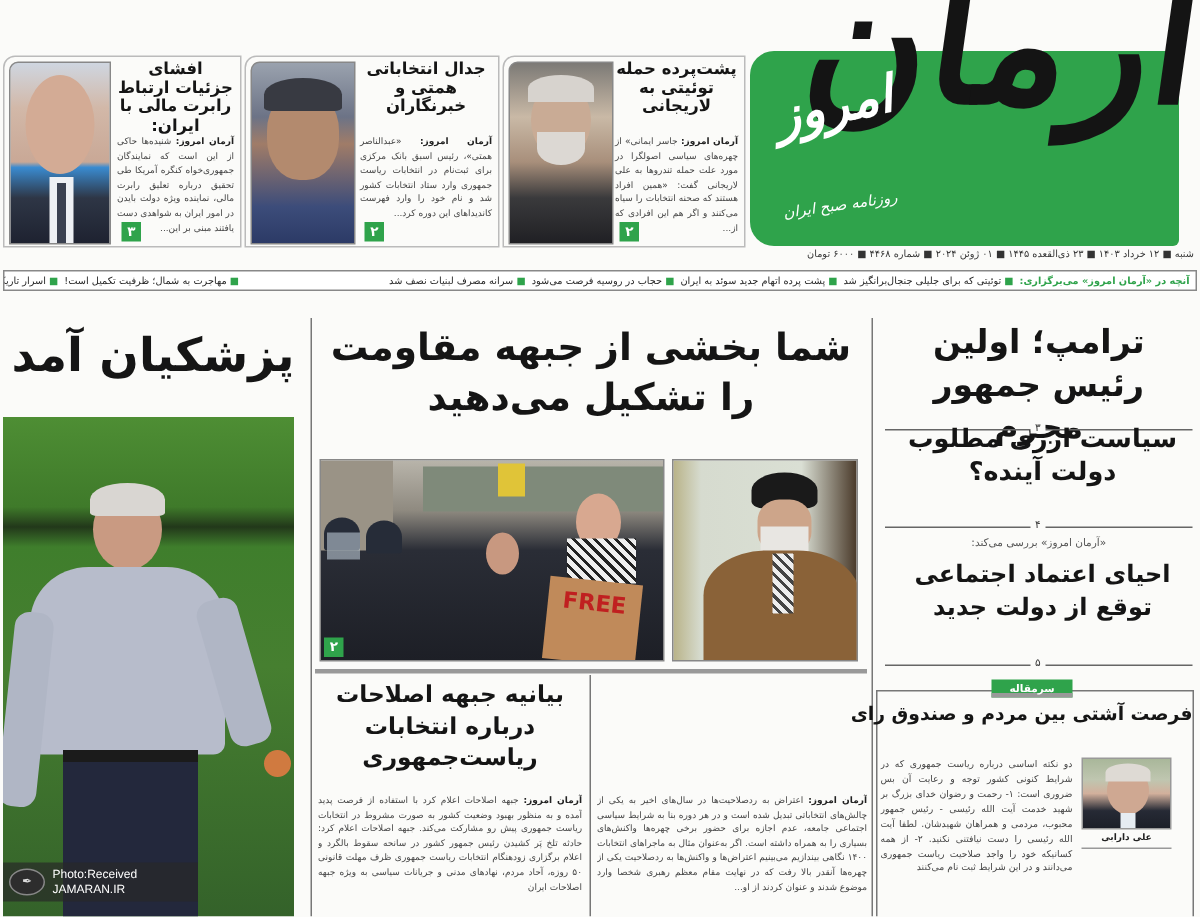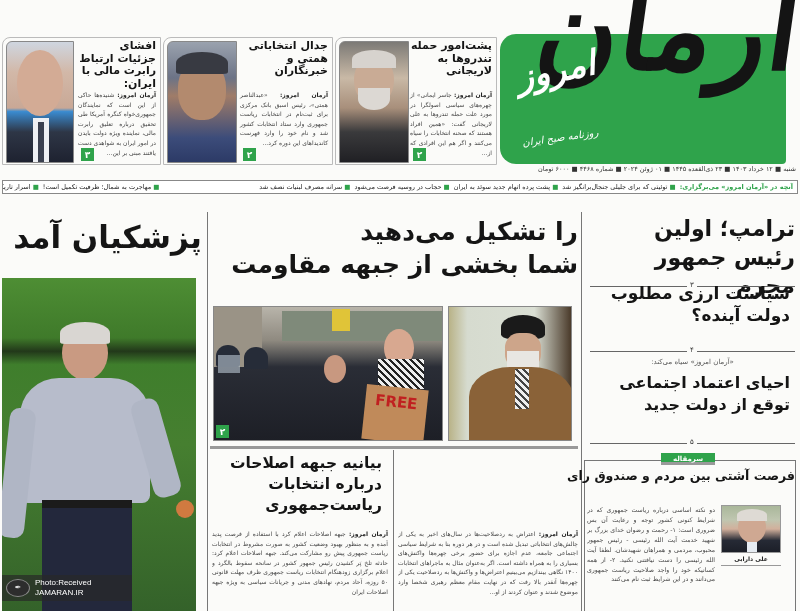--- a/index.html
+++ b/index.html
@@ -1,20 +1,20 @@
 <!DOCTYPE html>
 <html><head>
 <meta charset="utf-8">
 <style>
   * { box-sizing: border-box; margin: 0; padding: 0; }
   html, body { width: 800px; height: 611px; overflow: hidden; background: #fbfbf9; }
   body { font-family: "DejaVu Sans", sans-serif; color: #111; position: relative; direction: rtl; }
   .abs { position: absolute; }
   .serif { font-family: "DejaVu Serif", serif; }
-  .hl { font-weight: bold; color: #151515; line-height: 1.15; }
+  .hl { font-weight: bold; text-align: center; color: #151515; line-height: 1.15; }
   .body-text { font-size: 6px; line-height: 1.6; color: #444; text-align: justify; }
   .body-text b { color: #222; }
   .num-badge { background: #2fa34b; color: #fff; font-size: 9px; font-weight: bold; width: 13px; height: 13px; display: flex; align-items: center; justify-content: center; position: absolute; }
   .photo { position: absolute; overflow: hidden; border: 1px solid #888; }
   .rule { position: absolute; border-top: 1px solid #666; }
   .vrule { position: absolute; border-left: 1px solid #777; }
   .sep-num { position: absolute; font-size: 7px; color: #333; background: #fbfbf9; padding: 0 3px; }
 </style>
 </head>
 <body>
@@ -26,21 +26,21 @@
   <div class="abs" style="left:26px; top:132px; font-size:10px; color:#fff; font-style:italic; transform:rotate(-8deg);">روزنامه صبح ایران</div>
 </div>
 <div class="abs" style="right:4px; top:165px; width:400px; font-size:6.5px; color:#333; text-align:right; white-space:nowrap;">شنبه ■ ۱۲ خرداد ۱۴۰۳ ■ ۲۳ ذی‌القعده ۱۴۴۵ ■ ۰۱ ژوئن ۲۰۲۴ ■ شماره ۴۴۶۸ ■ ۶۰۰۰ تومان</div>
 
 <div class="abs" style="left:335px; top:37px; width:162px; height:128px; border:1px solid #bbb; border-radius:8px 0 0 0; background:#fbfbf9;">
   <div class="photo" style="left:3px; top:3px; width:70px; height:122px; background:linear-gradient(180deg,#7c7a76 0%,#c9b9a6 30%,#a88f7b 55%,#3a3a3c 75%,#202024 100%); border-radius:6px 0 0 0;">
     <div style="position:absolute; left:14px; top:12px; width:40px; height:52px; border-radius:50%; background:#c9ab95;"></div>
     <div style="position:absolute; left:12px; top:8px; width:44px; height:18px; border-radius:50% 50% 0 0; background:#d7d3ce;"></div>
     <div style="position:absolute; left:18px; top:46px; width:32px; height:22px; border-radius:0 0 50% 50%; background:#dcd8d3;"></div>
   </div>
-  <div class="abs hl" style="right:4px; top:2px; width:82px; font-size:11px;">پشت‌امور حمله تندروها به لاریجانی</div>
+  <div class="abs hl" style="right:4px; top:2px; width:82px; font-size:11px;">پشت‌پرده حمله توئیتی به لاریجانی</div>
   <div class="abs body-text" style="right:4px; top:52px; width:82px;"><b>آرمان امروز:</b> <span>جاسر ایمانی» از چهره‌های سیاسی اصولگرا در مورد علت حمله تندروها به علی لاریجانی گفت: «همین افراد هستند که صحنه انتخابات را سیاه می‌کنند و اگر هم این افرادی که از...</span></div>
   <div class="num-badge" style="right:70px; bottom:3px;">۲</div>
 </div>
 
 <div class="abs" style="left:163px; top:37px; width:170px; height:128px; border:1px solid #bbb; border-radius:8px 0 0 0; background:#fbfbf9;">
   <div class="photo" style="left:3px; top:3px; width:70px; height:122px; background:linear-gradient(180deg,#9aa2ae 0%,#6c7386 30%,#a07c68 45%,#3c4c7a 80%,#2c3a66 100%); border-radius:6px 0 0 0;">
     <div style="position:absolute; left:10px; top:18px; width:48px; height:60px; border-radius:45%; background:#b38a6e;"></div>
     <div style="position:absolute; left:8px; top:10px; width:52px; height:22px; border-radius:50% 50% 10% 10%; background:#383a42;"></div>
   </div>
   <div class="abs hl" style="right:4px; top:2px; width:88px; font-size:11px;">جدال انتخاباتی همتی و خبرنگاران</div>
@@ -73,41 +73,41 @@
 <div class="vrule" style="left:581px; top:212px; height:399px;"></div>
 
 <div class="abs hl" style="left:590px; top:215px; width:205px; font-size:22px; line-height:1.3;">ترامپ؛ اولین رئیس جمهور مجرم</div>
 <div class="rule" style="left:590px; top:286px; width:205px;"></div>
 <div class="sep-num" style="left:687px; top:281px;">۳</div>
 
 <div class="abs hl" style="left:600px; top:282px; width:190px; font-size:17px; line-height:1.3;">سیاست ارزی مطلوب دولت آینده؟</div>
 <div class="rule" style="left:590px; top:351px; width:205px;"></div>
 <div class="sep-num" style="left:687px; top:346px;">۴</div>
 
-<div class="abs" style="left:590px; top:358px; width:205px; text-align:center; font-size:7px; color:#555;">«آرمان امروز» سیاه می‌کند:</div>
+<div class="abs" style="left:590px; top:358px; width:205px; text-align:center; font-size:7px; color:#555;">«آرمان امروز» بررسی می‌کند:</div>
 <div class="abs hl" style="left:600px; top:372px; width:190px; font-size:16px; line-height:1.4;">احیای اعتماد اجتماعی توقع از دولت جدید</div>
 <div class="rule" style="left:590px; top:443px; width:205px;"></div>
 <div class="sep-num" style="left:687px; top:438px;">۵</div>
 
 <div class="abs" style="left:584px; top:460px; width:212px; height:151px; border-top:1px solid #777; border-left:1px solid #777; border-right:1px solid #777;">
   <div class="abs" style="left:76px; top:-8px; width:54px; height:12px; background:#2fa34b; color:#fff; font-size:7px; font-weight:bold; text-align:center; line-height:12px; border-bottom:3px solid #999;">سرمقاله</div>
   <div class="abs hl" style="left:2px; top:8px; width:208px; font-size:12.5px; white-space:nowrap;">فرصت آشتی بین مردم و صندوق رای</div>
   <div class="abs" style="left:136px; top:44px; width:60px; height:48px; border:1px solid #999; background:linear-gradient(180deg,#a9b79a 0%,#bfc6b0 30%,#d2b09c 50%,#262a35 75%,#1c1f28 100%); overflow:hidden;">
     <div style="position:absolute; left:16px; top:5px; width:28px; height:32px; border-radius:50%; background:#cfa892;"></div>
     <div style="position:absolute; left:15px; top:3px; width:30px; height:12px; border-radius:50% 50% 0 0; background:#dedad4;"></div>
     <div style="position:absolute; left:25px; top:36px; width:10px; height:12px; background:#e6ecf2;"></div>
   </div>
   <div class="abs" style="left:136px; top:94px; width:60px; text-align:center; font-size:6px; font-weight:bold; color:#222;">علی دارابی</div>
   <div class="rule" style="left:136px; top:104px; width:60px; border-color:#999;"></div>
   <div class="abs body-text" style="right:80px; top:44px; width:128px; height:104px; overflow:hidden; font-size:6.2px;">دو نکته اساسی درباره ریاست جمهوری که در شرایط کنونی کشور توجه و رعایت آن بس ضروری است: ۱- رحمت و رضوان خدای بزرگ بر شهید خدمت آیت الله رئیسی - رئیس جمهور محبوب، مردمی و همراهان شهیدشان. لطفا آیت الله رئیسی را دست نیافتنی نکنید. ۲- از همه کسانیکه خود را واجد صلاحیت ریاست جمهوری می‌دانند و در این شرایط ثبت نام می‌کنند</div>
 </div>
 
 <div class="abs hl" style="left:210px; top:216px; width:368px;">
+  <div style="font-size:25px; line-height:1.3;">شما بخشی از جبهه مقاومت</div>
   <div style="font-size:25px; line-height:1.3;">را تشکیل می‌دهید</div>
-  <div style="font-size:25px; line-height:1.3;">شما بخشی از جبهه مقاومت</div>
 </div>
 
 <div class="photo" style="left:213px; top:306px; width:230px; height:135px; background:linear-gradient(180deg,#b8b4aa 0%,#8f8a80 25%,#2a2d36 45%,#1d1f26 100%);">
   <div style="position:absolute; left:0; top:0; width:48px; height:60px; background:#9a9386;"></div>
   <div style="position:absolute; left:68px; top:4px; width:160px; height:30px; background:#7f8a7a;"></div>
   <div style="position:absolute; left:118px; top:2px; width:18px; height:22px; background:#e0c438;"></div>
   <div style="position:absolute; left:2px; top:38px; width:24px; height:22px; border-radius:50% 50% 10% 10%; background:#262c38;"></div>
   <div style="position:absolute; left:30px; top:40px; width:24px; height:22px; border-radius:50% 50% 10% 10%; background:#262c38;"></div>
   <div style="position:absolute; left:4px; top:48px; width:22px; height:18px; background:rgba(200,215,225,0.55);"></div>
   <div style="position:absolute; left:170px; top:22px; width:30px; height:38px; border-radius:50%; background:#d8a890;"></div>

